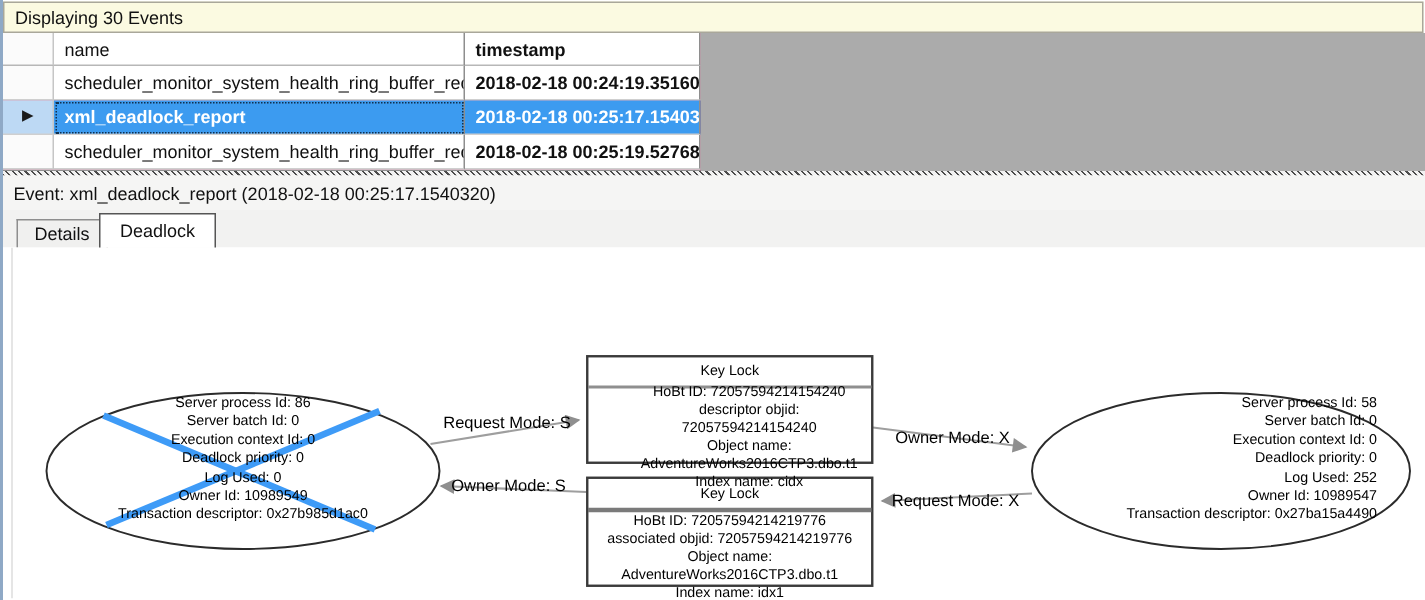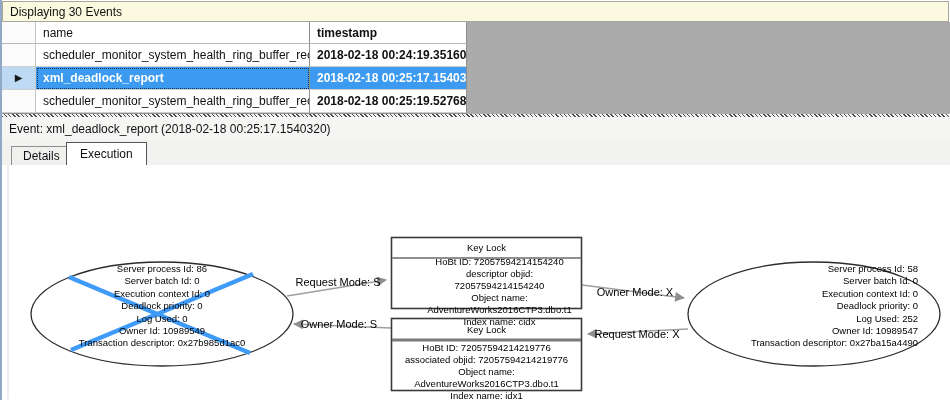--- a/index.html
+++ b/index.html
@@ -99,21 +99,21 @@
 
 <div class="event-bar">
   <span>Event: xml_deadlock_report (2018-02-18 00:25:17.1540320)</span>
 </div>
 
 <div class="tab-strip">
   <div class="tab inactive">
     <span>Details</span>
   </div>
   <div class="tab active">
-    <span>Execution</span>
+    <span>Deadlock</span>
   </div>
 </div>
 
 <div class="graph-pane">
   <svg width="950" height="234" viewBox="0 0 950 234">
     <defs>
       <marker id="arrow" viewBox="0 0 10 10" refX="9" refY="5" markerWidth="8" markerHeight="7" orient="auto">
         <path d="M0,0 L10,5 L0,10 z" fill="#8F8F8F"></path>
       </marker>
     </defs>

